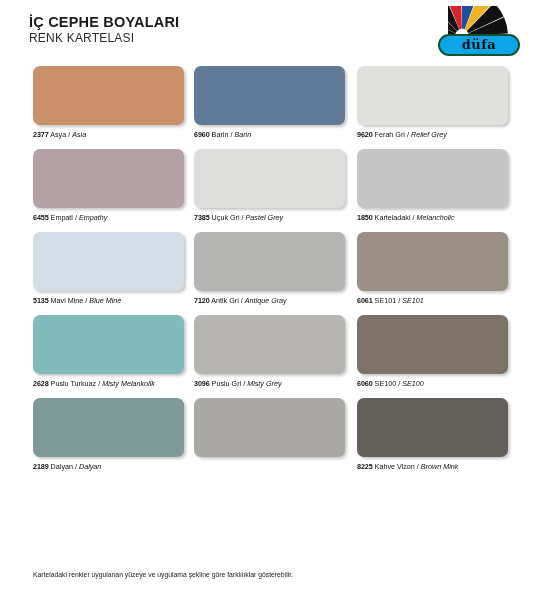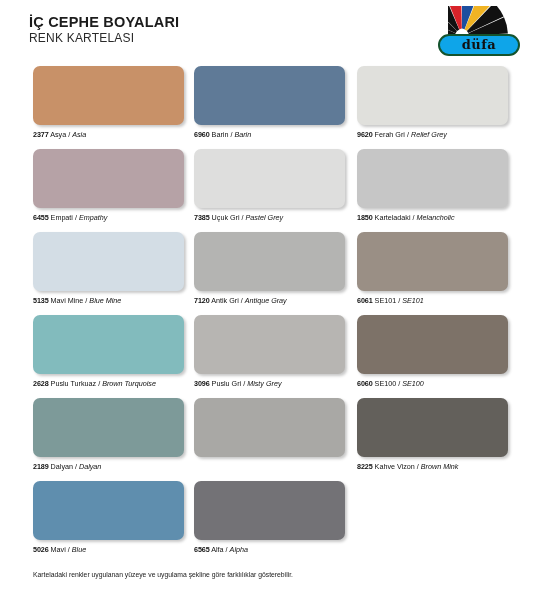--- a/index.html
+++ b/index.html
@@ -212,21 +212,21 @@
         <div class="caption"><span class="code">7120</span> <span class="tr">Antik Gri</span> <span class="sep">/</span> <span class="en">Antique Gray</span></div>
       </div>
       <div class="cell col2">
         <div class="swatch" style="background: rgb(154, 143, 133);"></div>
         <div class="caption"><span class="code">6061</span> <span class="tr">SE101</span> <span class="sep">/</span> <span class="en">SE101</span></div>
       </div>
     </div>
     <div class="row">
       <div class="cell col0">
         <div class="swatch" style="background: rgb(130, 187, 189);"></div>
-        <div class="caption"><span class="code">2628</span> <span class="tr">Puslu Turkuaz</span> <span class="sep">/</span> <span class="en">Brown Turquoise</span></div>
+        <div class="caption"><span class="code">2628</span> <span class="tr">Puslu Turkuaz</span> <span class="sep">/</span> <span class="en">Misty Melankolik</span></div>
       </div>
       <div class="cell col1">
         <div class="swatch" style="background: rgb(183, 181, 178);"></div>
         <div class="caption"><span class="code">3096</span> <span class="tr">Puslu Gri</span> <span class="sep">/</span> <span class="en">Misty Grey</span></div>
       </div>
       <div class="cell col2">
         <div class="swatch" style="background: rgb(125, 114, 104);"></div>
         <div class="caption"><span class="code">6060</span> <span class="tr">SE100</span> <span class="sep">/</span> <span class="en">SE100</span></div>
       </div>
     </div>
@@ -236,25 +236,15 @@
         <div class="caption"><span class="code">2189</span> <span class="tr">Dalyan</span> <span class="sep">/</span> <span class="en">Dalyan</span></div>
       </div>
       <div class="cell col1">
         <div class="swatch" style="background: rgb(169, 168, 165);"></div>
       </div>
       <div class="cell col2">
         <div class="swatch" style="background: rgb(99, 96, 91);"></div>
         <div class="caption"><span class="code">8225</span> <span class="tr">Kahve Vizon</span> <span class="sep">/</span> <span class="en">Brown Mink</span></div>
       </div>
     </div>
-    <div class="row">
-      <div class="cell col0">
-        <div class="swatch" style="background: rgb(95, 142, 174);"></div>
-        <div class="caption"><span class="code">5026</span> <span class="tr">Mavi</span> <span class="sep">/</span> <span class="en">Blue</span></div>
-      </div>
-      <div class="cell col1">
-        <div class="swatch" style="background: rgb(115, 114, 118);"></div>
-        <div class="caption"><span class="code">6565</span> <span class="tr">Alfa</span> <span class="sep">/</span> <span class="en">Alpha</span></div>
-      </div>
-    </div>
   </div>
 
 <div class="footer">Karteladaki renkler uygulanan yüzeye ve uygulama şekline göre farklılıklar gösterebilir.</div>
 
 </body></html>

